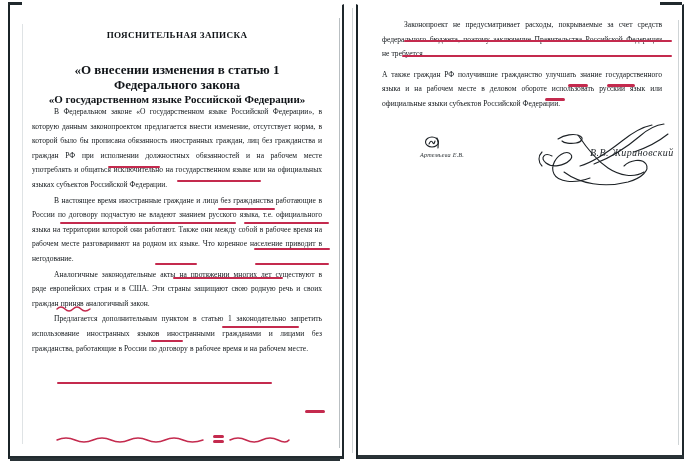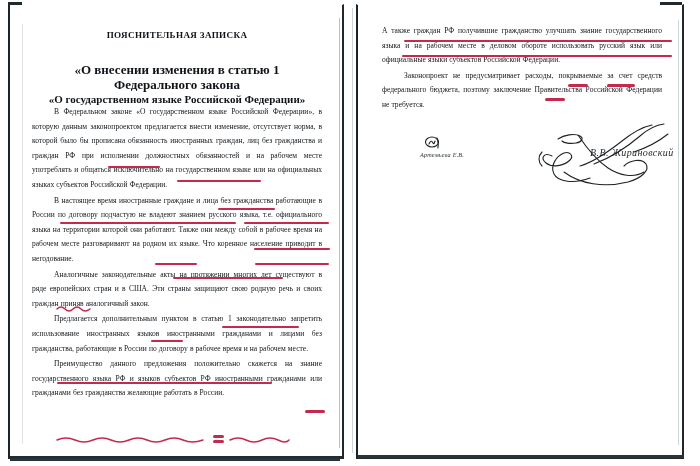--- a/index.html
+++ b/index.html
@@ -223,21 +223,20 @@
   <div class="content content-left">
 
     <div class="doc-title">ПОЯСНИТЕЛЬНАЯ ЗАПИСКА</div>
     <div class="doc-lawline">«О внесении изменения в статью 1 Федерального закона</div>
     <div class="doc-lawline2">«О государственном языке Российской Федерации»</div>
 
     <p class="para para-first">В Федеральном законе «О государственном языке Российской Федерации», в которую данным законопроектом предлагается внести изменение, отсутствует норма, в которой было бы прописана обязанность иностранных граждан, лиц без гражданства и граждан РФ при исполнении должностных обязанностей и на рабочем месте употреблять и общаться исключительно на государственном языке или на официальных языках субъектов Российской Федерации.</p>
     <p class="para para-gap">В настоящее время иностранные граждане и   лица без гражданства работающие в России по договору подчастую не владеют знанием русского языка, т.е. официального языка на территории которой они работают. Также они между собой в рабочее время на рабочем месте разговаривают на родном их языке. Что коренное население приводит в негодование.</p>
     <p class="para para-gap-sm">Аналогичные законодательные акты на протяжении многих лет существуют в ряде европейских стран и в США. Эти страны защищают свою родную речь и своих граждан приняв аналогичный закон.</p>
     <p class="para para-gap-sm">Предлагается дополнительным пунктом в статью 1 законодательно запретить использование иностранных языков иностранными гражданами и лицами без гражданства, работающие в России по договору в рабочее время и на рабочем месте.</p>
-    <p class="para para-gap-sm">Преимущество данного предложения положительно скажется на знание государственного языка РФ и языков субъектов РФ иностранными гражданами или гражданами без гражданства желающие работать в России.</p>
   </div>
 
   <div class="pen pen-med" style="left:108px; top:166px; width:52px;"></div>
 
   <div class="pen pen-med" style="left:177px; top:180px; width:84px;"></div>
 
   <div class="pen pen-med" style="left:218px; top:208px; width:57px;"></div>
 
   <div class="pen pen-thick" style="left:60px; top:222px; width:176px;"></div>
 
@@ -268,22 +267,22 @@
   </svg>
 
   <div class="pen pen-blob" style="left:213px; top:435px; width:11px;"></div>
   <div class="pen pen-blob" style="left:213px; top:440px; width:11px;"></div>
 
   <svg class="pen-wave" style="left:229px; top:435px;" width="62" height="10" viewBox="0 0 62 10">
     <path d="M1,5 Q9,1 17,5 T33,5 T49,5 T60,5" stroke-width="1.9"></path>
   </svg>
 
   <div class="content content-right">
+    <p class="para para-gap">Законопроект не предусматривает расходы, покрываемые за счет средств федерального бюджета, поэтому заключение Правительства Российской Федерации не требуется.</p>
     <p class="para rp-first">А также граждан РФ получившие гражданство улучшать знание государственного языка и на рабочем месте в деловом обороте использовать русский язык или официальные языки субъектов Российской Федерации.</p>
-    <p class="para para-gap">Законопроект не предусматривает расходы, покрываемые за счет средств федерального бюджета, поэтому заключение Правительства Российской Федерации не требуется.</p>
   </div>
 
   <div class="pen pen-thick" style="left:404px; top:40px; width:268px;"></div>
 
   <div class="pen pen-thick" style="left:402px; top:55px; width:270px;"></div>
 
   <div class="pen pen-blob" style="left:568px; top:84px; width:20px;"></div>
 
   <div class="pen pen-blob" style="left:607px; top:84px; width:28px;"></div>
 

